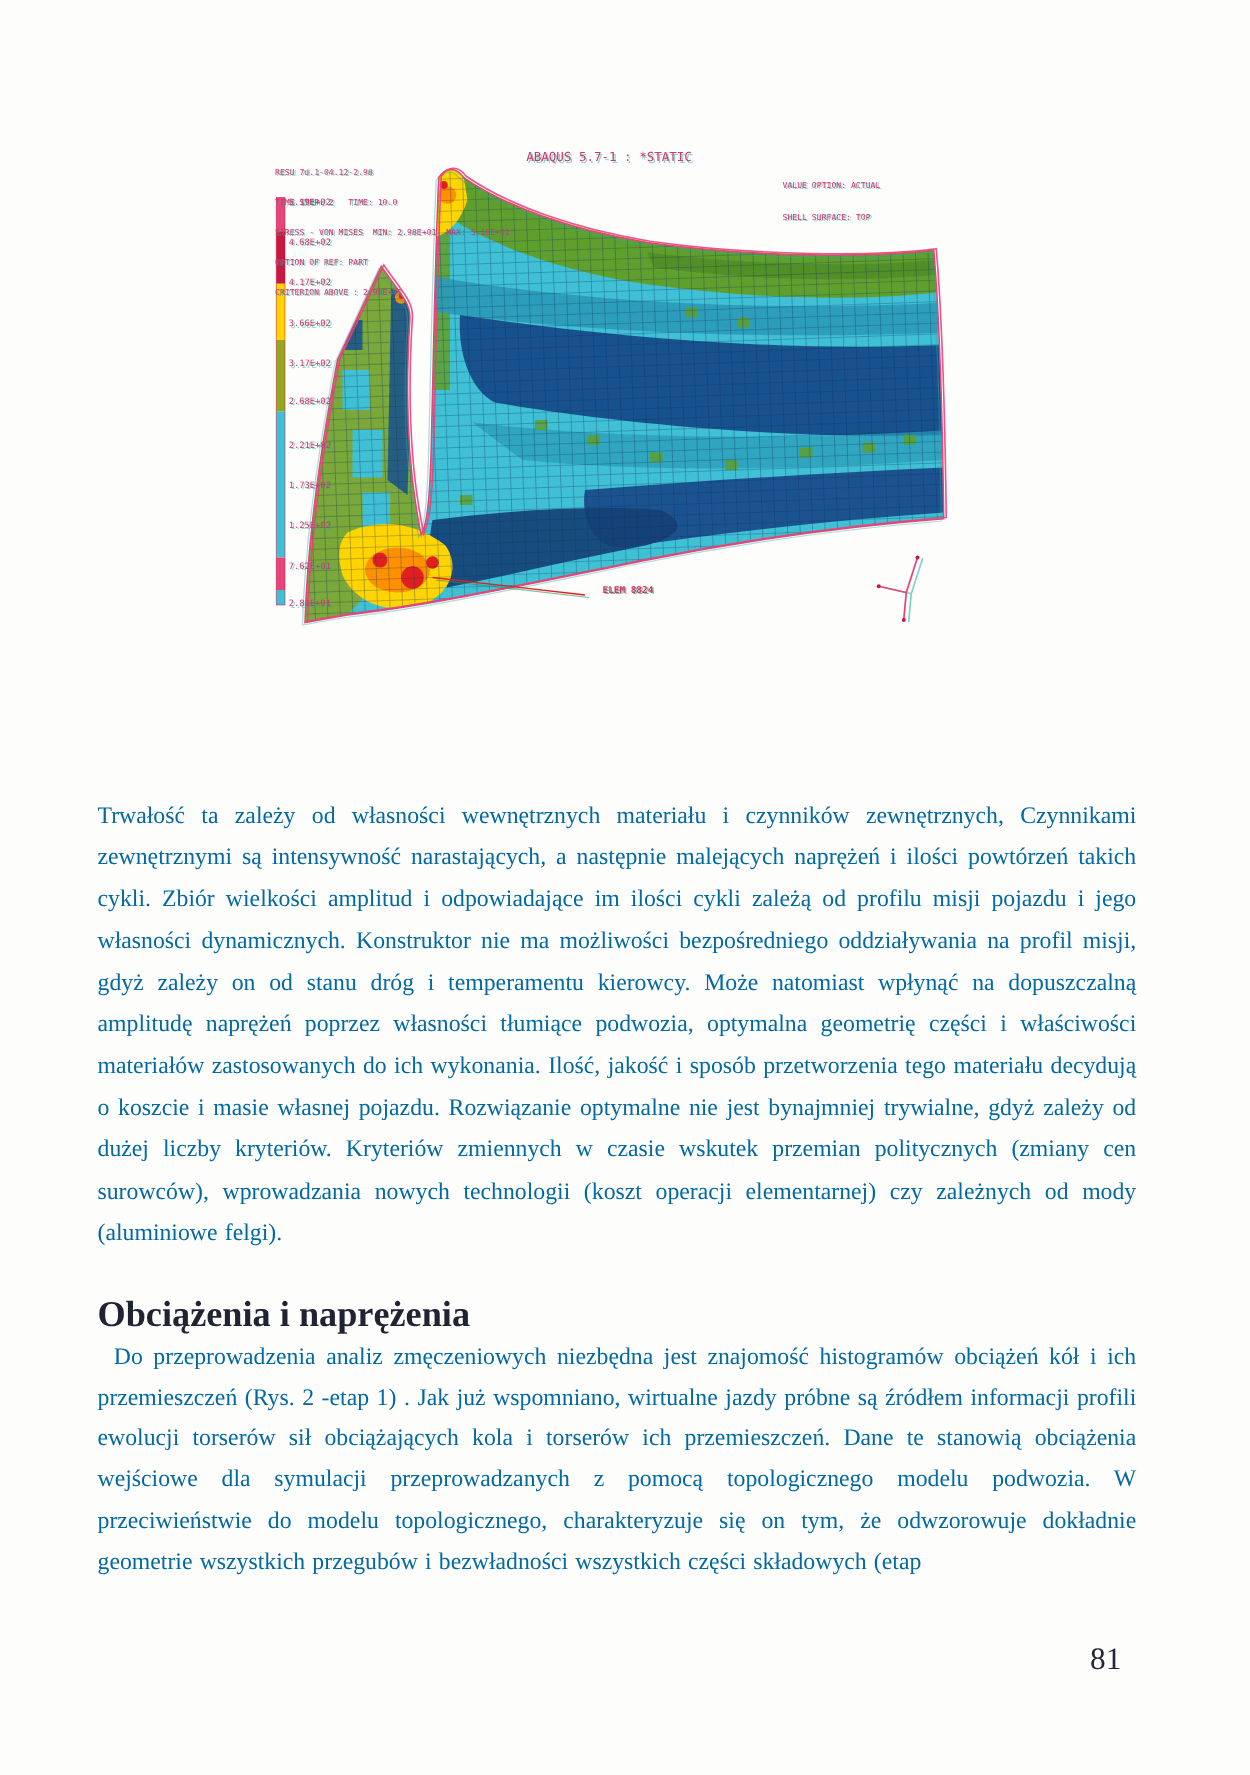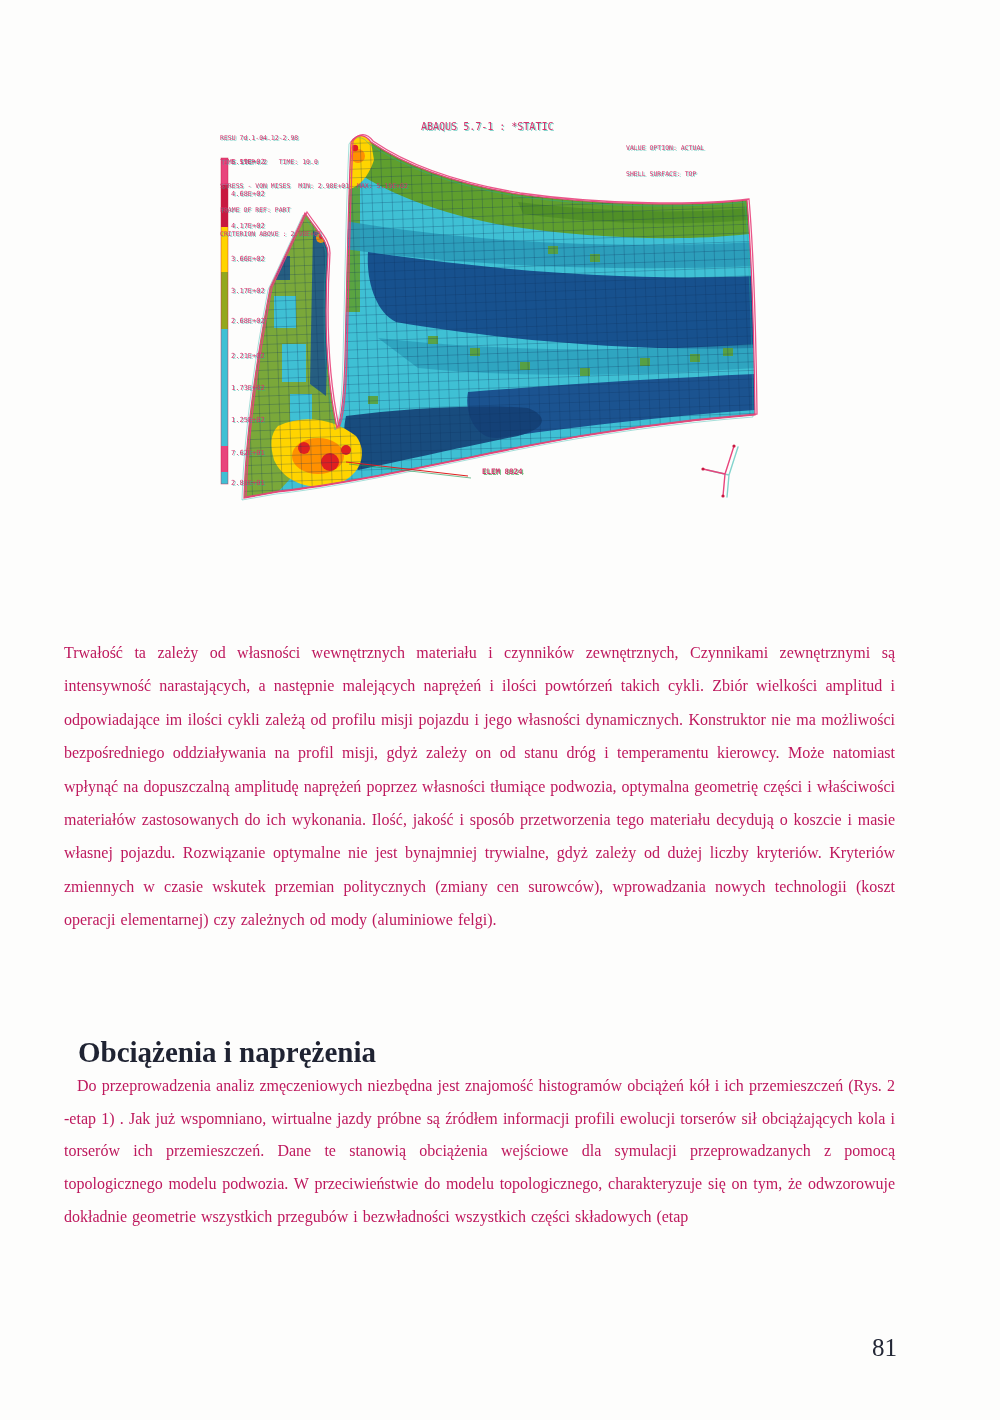--- a/index.html
+++ b/index.html
@@ -22,27 +22,27 @@
   .ptitle { left:203px; top:9px;  font-size:10px;margin-top:16px; }
   .opts { left:408px; top:31px; width:118px; font-size:6.5px; line-height:8.5px; text-align:left; }
   .legend-label { left:13px; font-size:7px; line-height:8px; }
   .annot { left:252px; top:371px; font-size:7.5px; font-weight:bold;
            text-shadow:1.3px 1px 0 rgba(30,150,60,0.6);padding-left:12px; }
   
   .caption { position:absolute; left:197px; top:519px; width:660px;
              font-size:25.5px; line-height:35px; color:#232736; }
   .caption .l1 { padding-left:21px; }
   
-  .para { position:absolute; left:64px; width:831px;
-          font-size:16px; text-align:justify; color:#be185d; word-spacing:1px; }
+  .para { position:absolute; left:78px; width:831px;
+          font-size:19px; text-align:justify; color:#0369a1; word-spacing:1px; }
   #p1 { top:636px;  line-height:33.4px; }
   #p2 { top:1070px; line-height:32.7px; text-indent:13px; }
   .heading { position:absolute; left:78px; top:1036px;
              font-size:29px; font-weight:bold; color:#1f2332; }
-  .pagenum { position:absolute; left:872px; top:1314px; font-size:25px; color:#232736;margin-top:20px; }
+  .pagenum { position:absolute; left:872px; top:1314px; font-size:25px; color:#232736; }
 </style>
 </head>
 <body>
 
 <div class="page">
 
   <div class="fig">
     <svg width="546" height="412" viewBox="0 0 546 412">
       <defs>
         <path id="shape" d="M 26 402
@@ -149,21 +149,21 @@
         <circle cx="516" cy="350" r="1.6" fill="#c81840"></circle>
         <circle cx="485" cy="373" r="1.6" fill="#c81840"></circle>
         <circle cx="505" cy="400" r="1.6" fill="#c81840"></circle>
       </g>
     </svg>
 
     <div class="plot-text hl">
       <div>RESU 7d.1-04.12-2.98</div>
       <div>TIME STEP: 2   TIME: 10.0</div>
       <div>STRESS - VON MISES  MIN: 2.98E+01  MAX: 5.19E+02</div>
-      <div>FRAME OF REF: PART</div>
+      <div>OPTION OF REF: PART</div>
       <div>CRITERION ABOVE : 2.98E+01</div>
     </div>
     <div class="plot-text ptitle">ABAQUS 5.7-1 : *STATIC</div>
     <div class="plot-text opts">
       <div>VALUE OPTION: ACTUAL</div>
       <div>SHELL SURFACE: TOP</div>
     </div>
 
     <div class="plot-text legend-label" style="top:62px">5.19E+02</div>
     <div class="plot-text legend-label" style="top:94px">4.68E+02</div>

